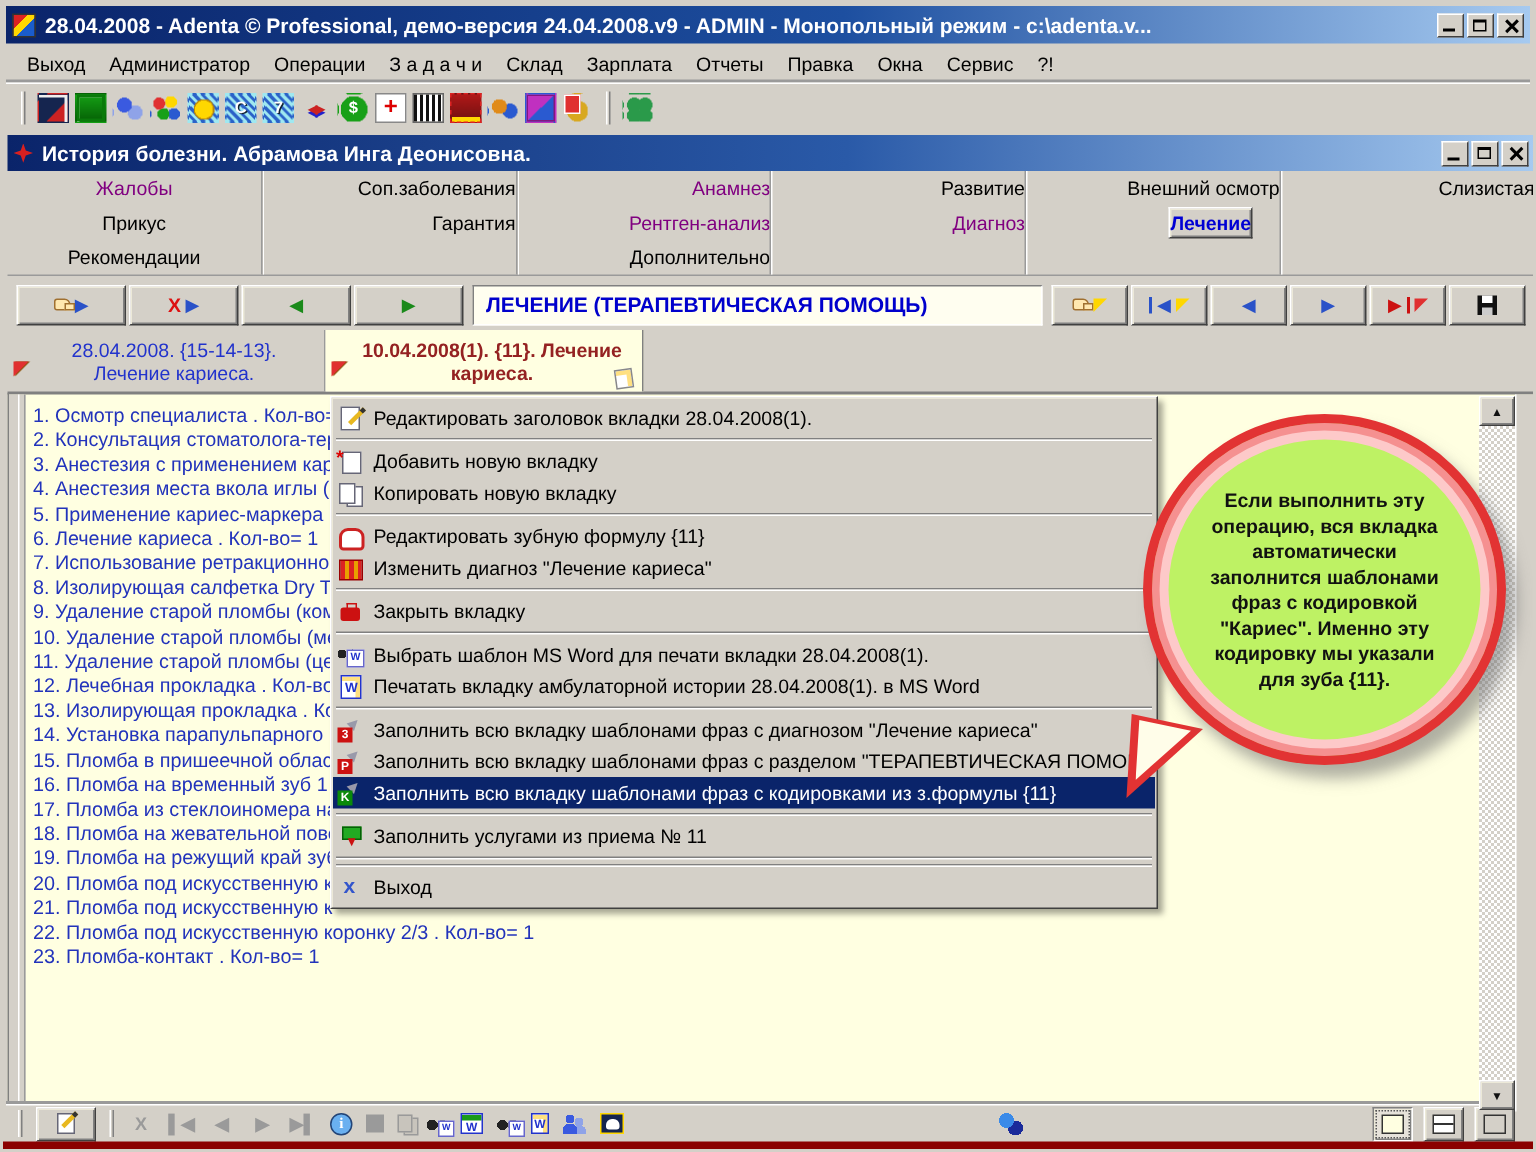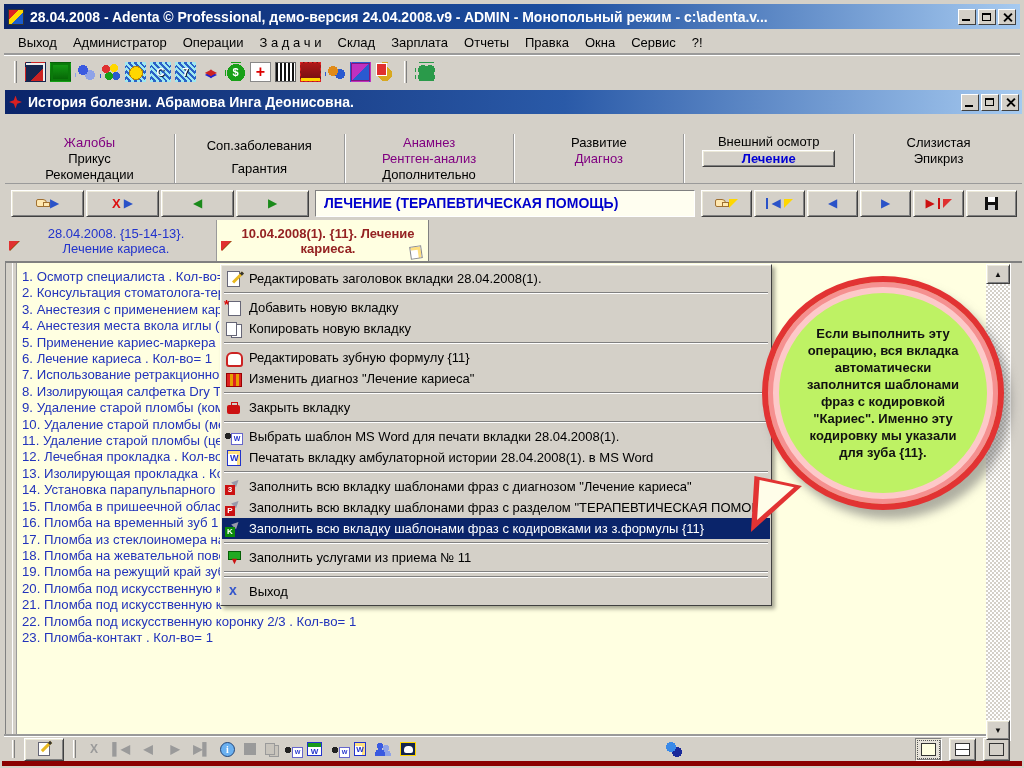--- a/index.html
+++ b/index.html
@@ -68,22 +68,22 @@
   .ititle { position:absolute; left:3px; top:88px; width:1018px; height:24px;
     background:linear-gradient(90deg,#0a246a 0%,#2a5aa8 55%,#a6caf0 100%);
     display:flex; align-items:center; gap:6px; padding:12px 4px; color:#fff; font-weight:bold; font-size:14px; }
   .iicon { width:13px; height:13px; flex:none; background:#d82020;
     clip-path:polygon(50% 0,63% 37%,100% 50%,63% 63%,50% 100%,37% 63%,0 50%,37% 37%); }
   .ititle .wbtn { height:17px; }
 
   
   .sections { position:absolute; left:3px; top:112px; width:1018px; height:70px;
     background:#d4d0c8; display:flex; border-bottom:1px solid #9a9a9a; }
-  .scol { flex:1; display:flex; flex-direction:column;margin-top:20px; }
-  .scol + .scol { border-left:1px solid #9a9a9a; box-shadow:inset 1px 0 0 #fff; }
+  .scol { flex:1; display:flex; flex-direction:column; }
+  .scol + .scol { border-left:1px solid #9a9a9a; box-shadow:inset 1px 0 0 #fff;align-items:flex-end; }
   .scell { height:23px; display:flex; align-items:center; justify-content:center; white-space:nowrap; }
   .scell.purple { color:#800080; }
   .lech-btn { margin:1px 18px; height:21px; display:flex; align-items:center; justify-content:center;
     color:#0000d4; font-weight:bold; }
 
   
   .subbar { position:absolute; left:3px; top:184px; width:1018px; height:34px;
     background:#d4d0c8; display:flex; align-items:center; padding:0 6px; gap:2px; }
   .sbtn { height:27px; display:flex; align-items:center; justify-content:center; gap:3px; }
   .sbtn.wide { width:73px; } .sbtn.nar { width:51px; }
@@ -298,21 +298,20 @@
     <div class="scell purple">Диагноз</div>
     <div class="scell"></div>
   </div>
   <div class="scol">
     <div class="scell">Внешний осмотр</div>
     <div class="scell lech-btn raised">Лечение</div>
     <div class="scell"></div>
   </div>
   <div class="scol">
     <div class="scell">Слизистая</div>
-    <div class="scell">Эпикриз</div>
     <div class="scell"></div>
   </div>
 </div>
 
 <div class="subbar">
   <span class="sbtn wide raised">
       <span class="hand"></span>
       <span class="tri-b">▶</span>
     </span>
   <span class="sbtn wide raised">

